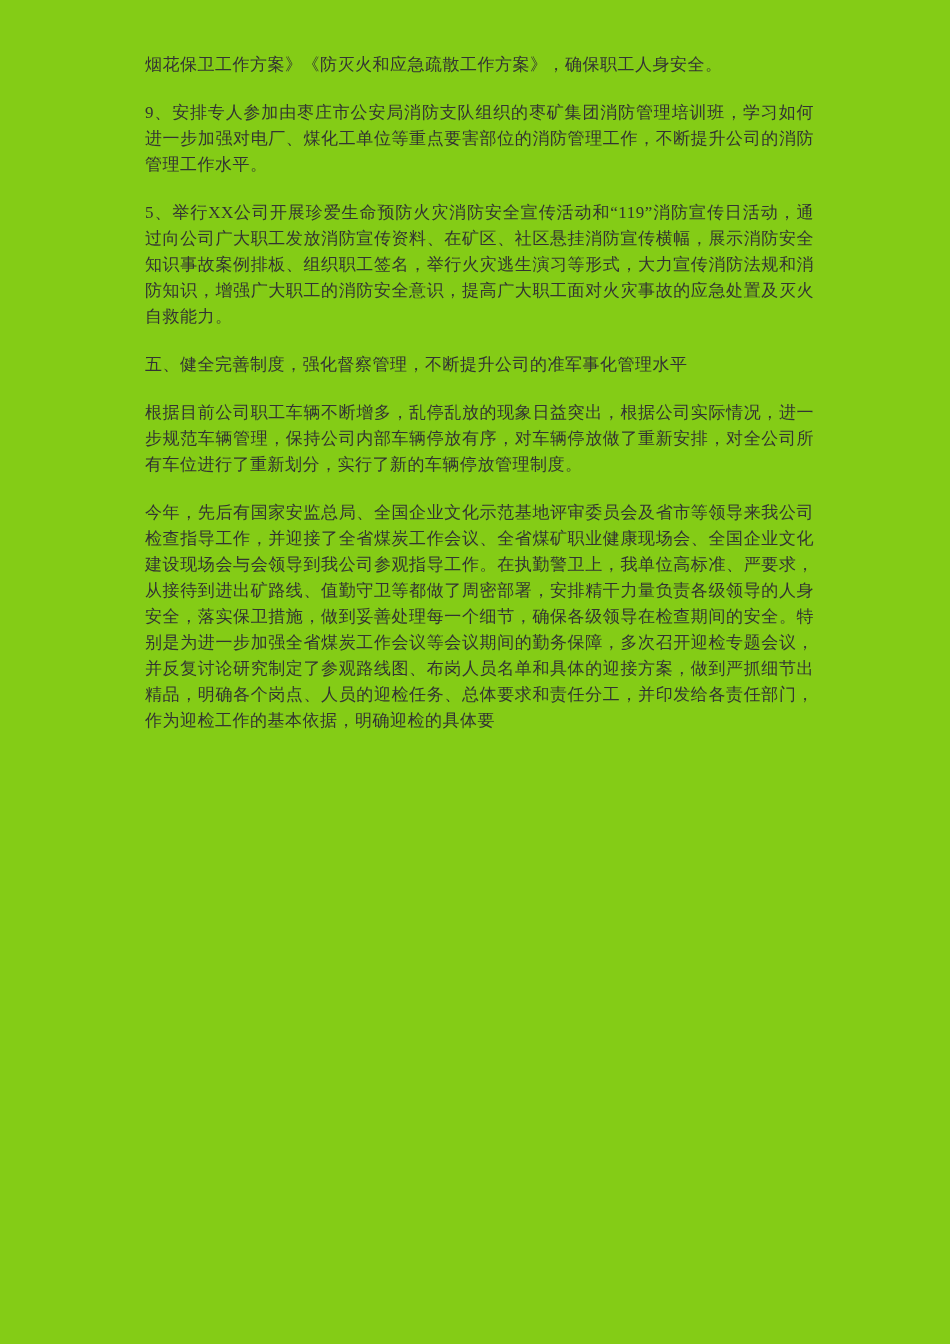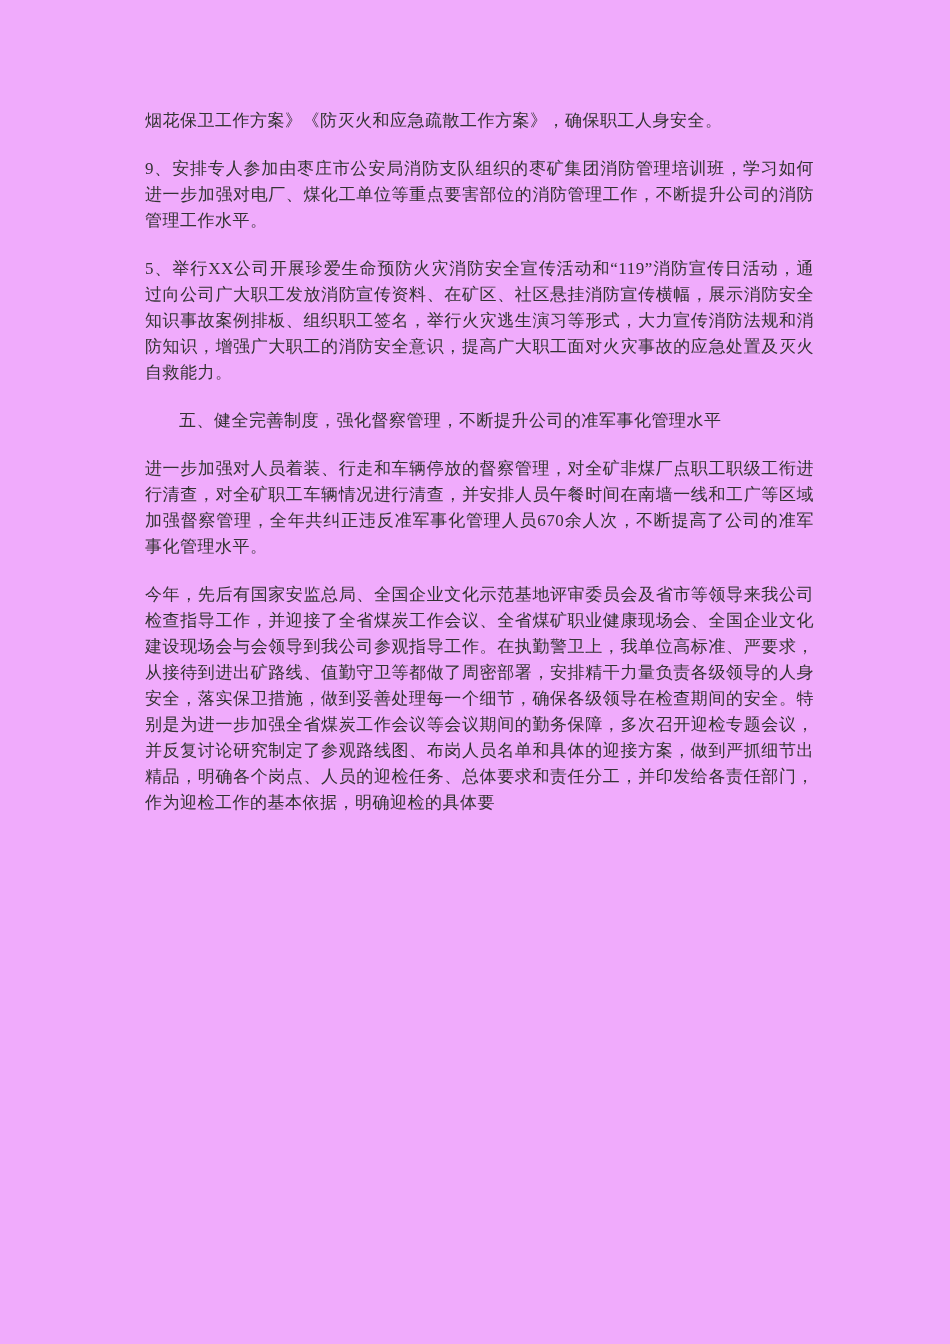--- a/index.html
+++ b/index.html
@@ -10,46 +10,45 @@
   body {
     width: 950px;
     height: 1344px;
     overflow: hidden;
     font-family: "Liberation Serif", "DejaVu Serif", serif;
   }
   .page {
     box-sizing: border-box;
     width: 950px;
     height: 1344px;
-    padding: 108px 136px 0 145px;
-    background: #f0abfc;
+    padding: 52px 136px 0 145px;
+    background: #84cc16;
   }
   .block {
     margin: 0 0 22px 0;
     font-size: 17px;
     line-height: 26px;
     color: #333333;
     text-align: justify;
     letter-spacing: 0.5px;
     word-break: break-all;
   }
   .heading {
     font-weight: normal;
     text-align: left;
-    margin-left: 34px;
   }
   .extra-space {
     margin-top: 40px;
   }
 </style>
 </head>
 <body>
 
 <div class="page">
   <div>
       <p class="block paragraph">烟花保卫工作方案》《防灭火和应急疏散工作方案》，确保职工人身安全。</p>
       <p class="block paragraph">9、安排专人参加由枣庄市公安局消防支队组织的枣矿集团消防管理培训班，学习如何进一步加强对电厂、煤化工单位等重点要害部位的消防管理工作，不断提升公司的消防管理工作水平。</p>
       <p class="block paragraph">5、举行XX公司开展珍爱生命预防火灾消防安全宣传活动和“119”消防宣传日活动，通过向公司广大职工发放消防宣传资料、在矿区、社区悬挂消防宣传横幅，展示消防安全知识事故案例排板、组织职工签名，举行火灾逃生演习等形式，大力宣传消防法规和消防知识，增强广大职工的消防安全意识，提高广大职工面对火灾事故的应急处置及灭火自救能力。</p>
       <p class="block heading">五、健全完善制度，强化督察管理，不断提升公司的准军事化管理水平</p>
-      <p class="block paragraph">进一步加强对人员着装、行走和车辆停放的督察管理，对全矿非煤厂点职工职级工衔进行清查，对全矿职工车辆情况进行清查，并安排人员午餐时间在南墙一线和工广等区域加强督察管理，全年共纠正违反准军事化管理人员670余人次，不断提高了公司的准军事化管理水平。</p>
+      <p class="block paragraph">根据目前公司职工车辆不断增多，乱停乱放的现象日益突出，根据公司实际情况，进一步规范车辆管理，保持公司内部车辆停放有序，对车辆停放做了重新安排，对全公司所有车位进行了重新划分，实行了新的车辆停放管理制度。</p>
       <p class="block paragraph">今年，先后有国家安监总局、全国企业文化示范基地评审委员会及省市等领导来我公司检查指导工作，并迎接了全省煤炭工作会议、全省煤矿职业健康现场会、全国企业文化建设现场会与会领导到我公司参观指导工作。在执勤警卫上，我单位高标准、严要求，从接待到进出矿路线、值勤守卫等都做了周密部署，安排精干力量负责各级领导的人身安全，落实保卫措施，做到妥善处理每一个细节，确保各级领导在检查期间的安全。特别是为进一步加强全省煤炭工作会议等会议期间的勤务保障，多次召开迎检专题会议，并反复讨论研究制定了参观路线图、布岗人员名单和具体的迎接方案，做到严抓细节出精品，明确各个岗点、人员的迎检任务、总体要求和责任分工，并印发给各责任部门，作为迎检工作的基本依据，明确迎检的具体要</p>
     </div>
 </div>
 
 </body></html>

